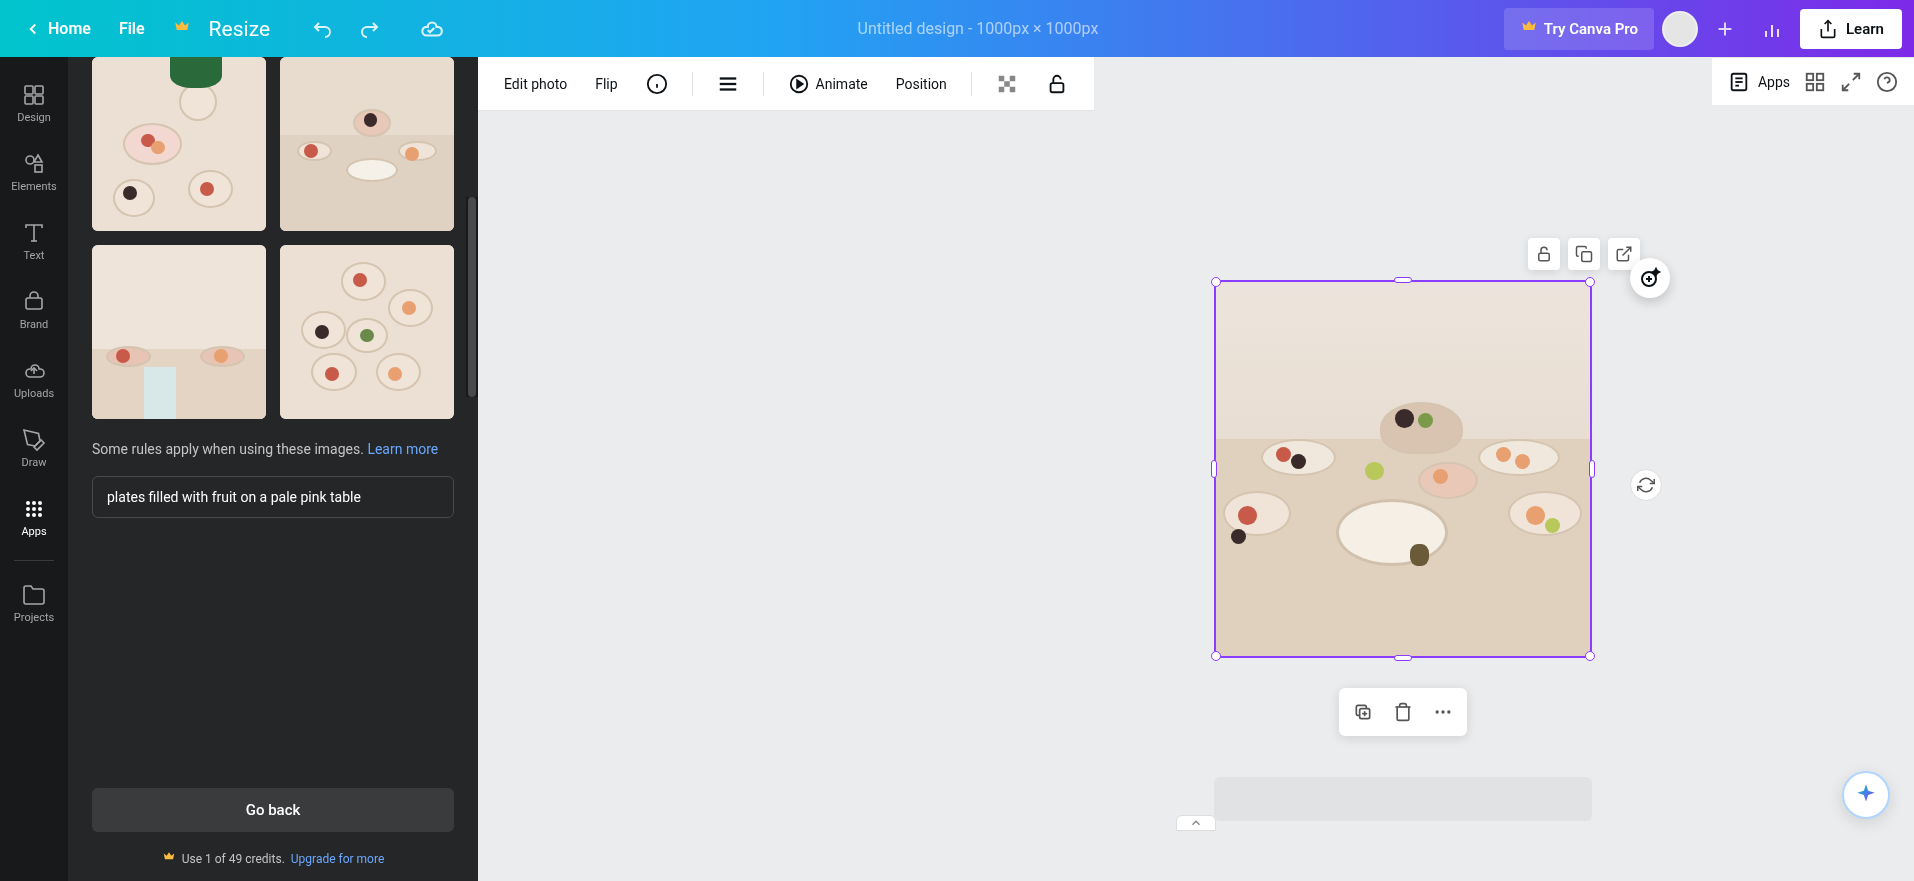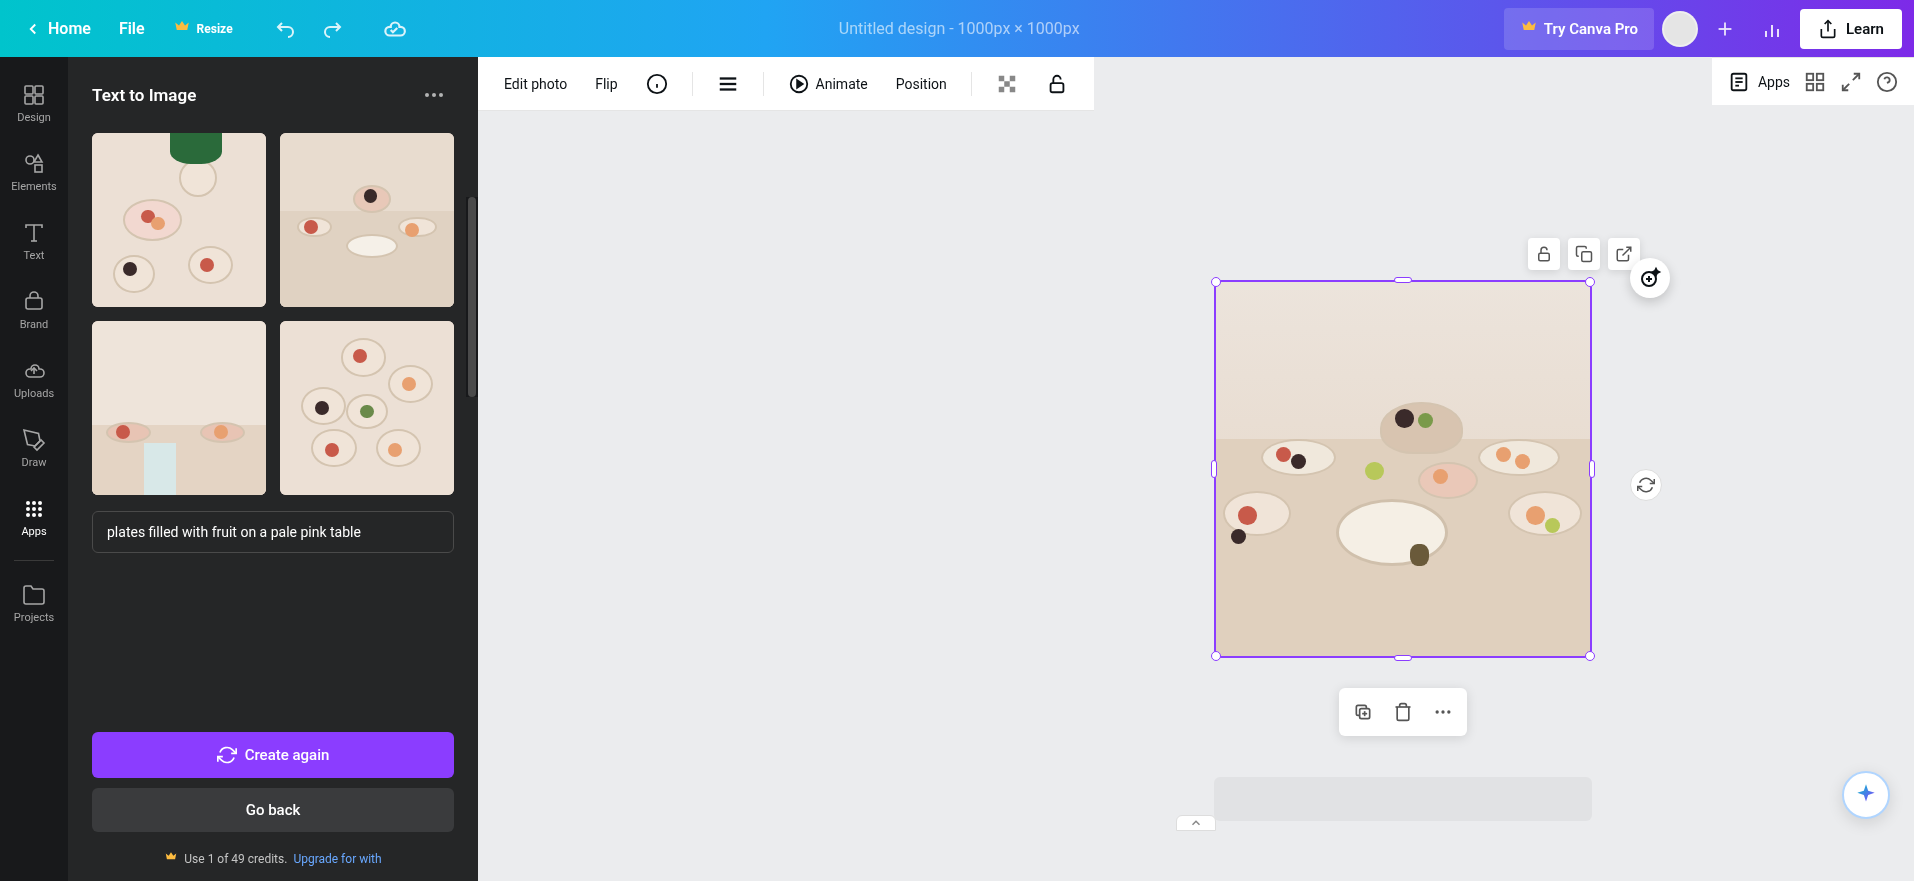--- a/index.html
+++ b/index.html
@@ -45,26 +45,26 @@
       border: none;
       color: #fff;
       font-size: 16px;
       font-weight: 600;
       padding: 8px 12px;
       cursor: pointer;
     }
     .resize-btn {
       display: flex;
       align-items: center;
-      gap: 6px;
+      gap: 18px;
       background: transparent;
       border: none;
       color: #fff;
-      font-size: 12px;
-      font-weight: 700;
+      font-size: 21px;
+      font-weight: 400;
       padding: 8px 12px;
       cursor: pointer;
     }
     .crown-icon {
       color: #fdbc40;
     }
     .header-icon-btn {
       background: transparent;
       border: none;
       color: #fff;
@@ -685,30 +685,20 @@
     <div class="rail-divider"></div>
     <div class="rail-item">
       <svg width="24" height="24" viewBox="0 0 24 24" fill="none" stroke="currentColor" stroke-width="1.6">
           <path d="M22 19a2 2 0 0 1-2 2H4a2 2 0 0 1-2-2V5a2 2 0 0 1 2-2h5l2 3h9a2 2 0 0 1 2 2z"></path>
         </svg>
       <span>Projects</span>
     </div>
   </div>
 
   <div class="side-panel">
-    <div class="panel-header">
-      <div class="panel-title">Text to Image</div>
-      <button class="header-icon-btn" style="color:#ccc">
-        <svg width="24" height="24" viewBox="0 0 24 24" fill="currentColor">
-            <circle cx="5" cy="12" r="2"></circle>
-            <circle cx="12" cy="12" r="2"></circle>
-            <circle cx="19" cy="12" r="2"></circle>
-          </svg>
-      </button>
-    </div>
     <div class="panel-body">
       <div class="image-grid">
         <div class="gen-image">
           <div class="fruit-scene">
             <div class="plate" style="top:15%;left:50%;width:22%;height:22%"></div>
             <div class="plate" style="top:38%;left:18%;width:34%;height:24%;background:#f2d8d0"></div>
             <div class="plate" style="top:65%;left:55%;width:26%;height:22%"></div>
             <div class="plate" style="top:70%;left:12%;width:24%;height:22%"></div>
             <div class="fruit" style="top:44%;left:28%;background:#c85a4a"></div>
             <div class="fruit" style="top:48%;left:34%;background:#e8a070"></div>
@@ -749,39 +739,34 @@
             <div class="plate" style="top:62%;left:55%;width:26%;height:22%"></div>
             <div class="fruit" style="top:16%;left:42%;background:#c85a4a"></div>
             <div class="fruit" style="top:32%;left:70%;background:#e8a070"></div>
             <div class="fruit" style="top:46%;left:20%;background:#3a2a2a"></div>
             <div class="fruit" style="top:48%;left:46%;background:#6a8a4a"></div>
             <div class="fruit" style="top:70%;left:26%;background:#c85a4a"></div>
             <div class="fruit" style="top:70%;left:62%;background:#e8a070"></div>
           </div>
         </div>
       </div>
+      <div class="rules-text">
+        <span>Some rules apply when using these images. </span><a class="rules-link">Learn more</a>
+      </div>
       <input class="prompt-input" type="text" value="plates filled with fruit on a pale pink table" style="">
     </div>
-    <button class="create-btn">
-      <svg width="20" height="20" viewBox="0 0 24 24" fill="none" stroke="currentColor" stroke-width="2">
-          <polyline points="23 4 23 10 17 10"></polyline>
-          <polyline points="1 20 1 14 7 14"></polyline>
-          <path d="M3.51 9a9 9 0 0 1 14.85-3.36L23 10M1 14l4.64 4.36A9 9 0 0 0 20.49 15"></path>
-        </svg>
-      <span>Create again</span>
-    </button>
     <button class="goback-btn">Go back</button>
     <div class="credits-text">
       <span class="crown-icon">
         <svg width="14" height="14" viewBox="0 0 24 24" fill="#fdbc40">
             <path d="M5 16L3 6l5 4 4-6 4 6 5-4-2 10H5z"></path>
           </svg>
       </span>
       <span>Use 1 of 49 credits. </span>
-      <a class="upgrade-link">Upgrade for with</a>
+      <a class="upgrade-link">Upgrade for more</a>
     </div>
     <div class="panel-scrollbar"></div>
     <div class="collapse-tab">
       <svg width="10" height="10" viewBox="0 0 24 24" fill="none" stroke="currentColor" stroke-width="3">
           <polyline points="15 18 9 12 15 6"></polyline>
         </svg>
     </div>
   </div>
 
   <div class="canvas-area">

